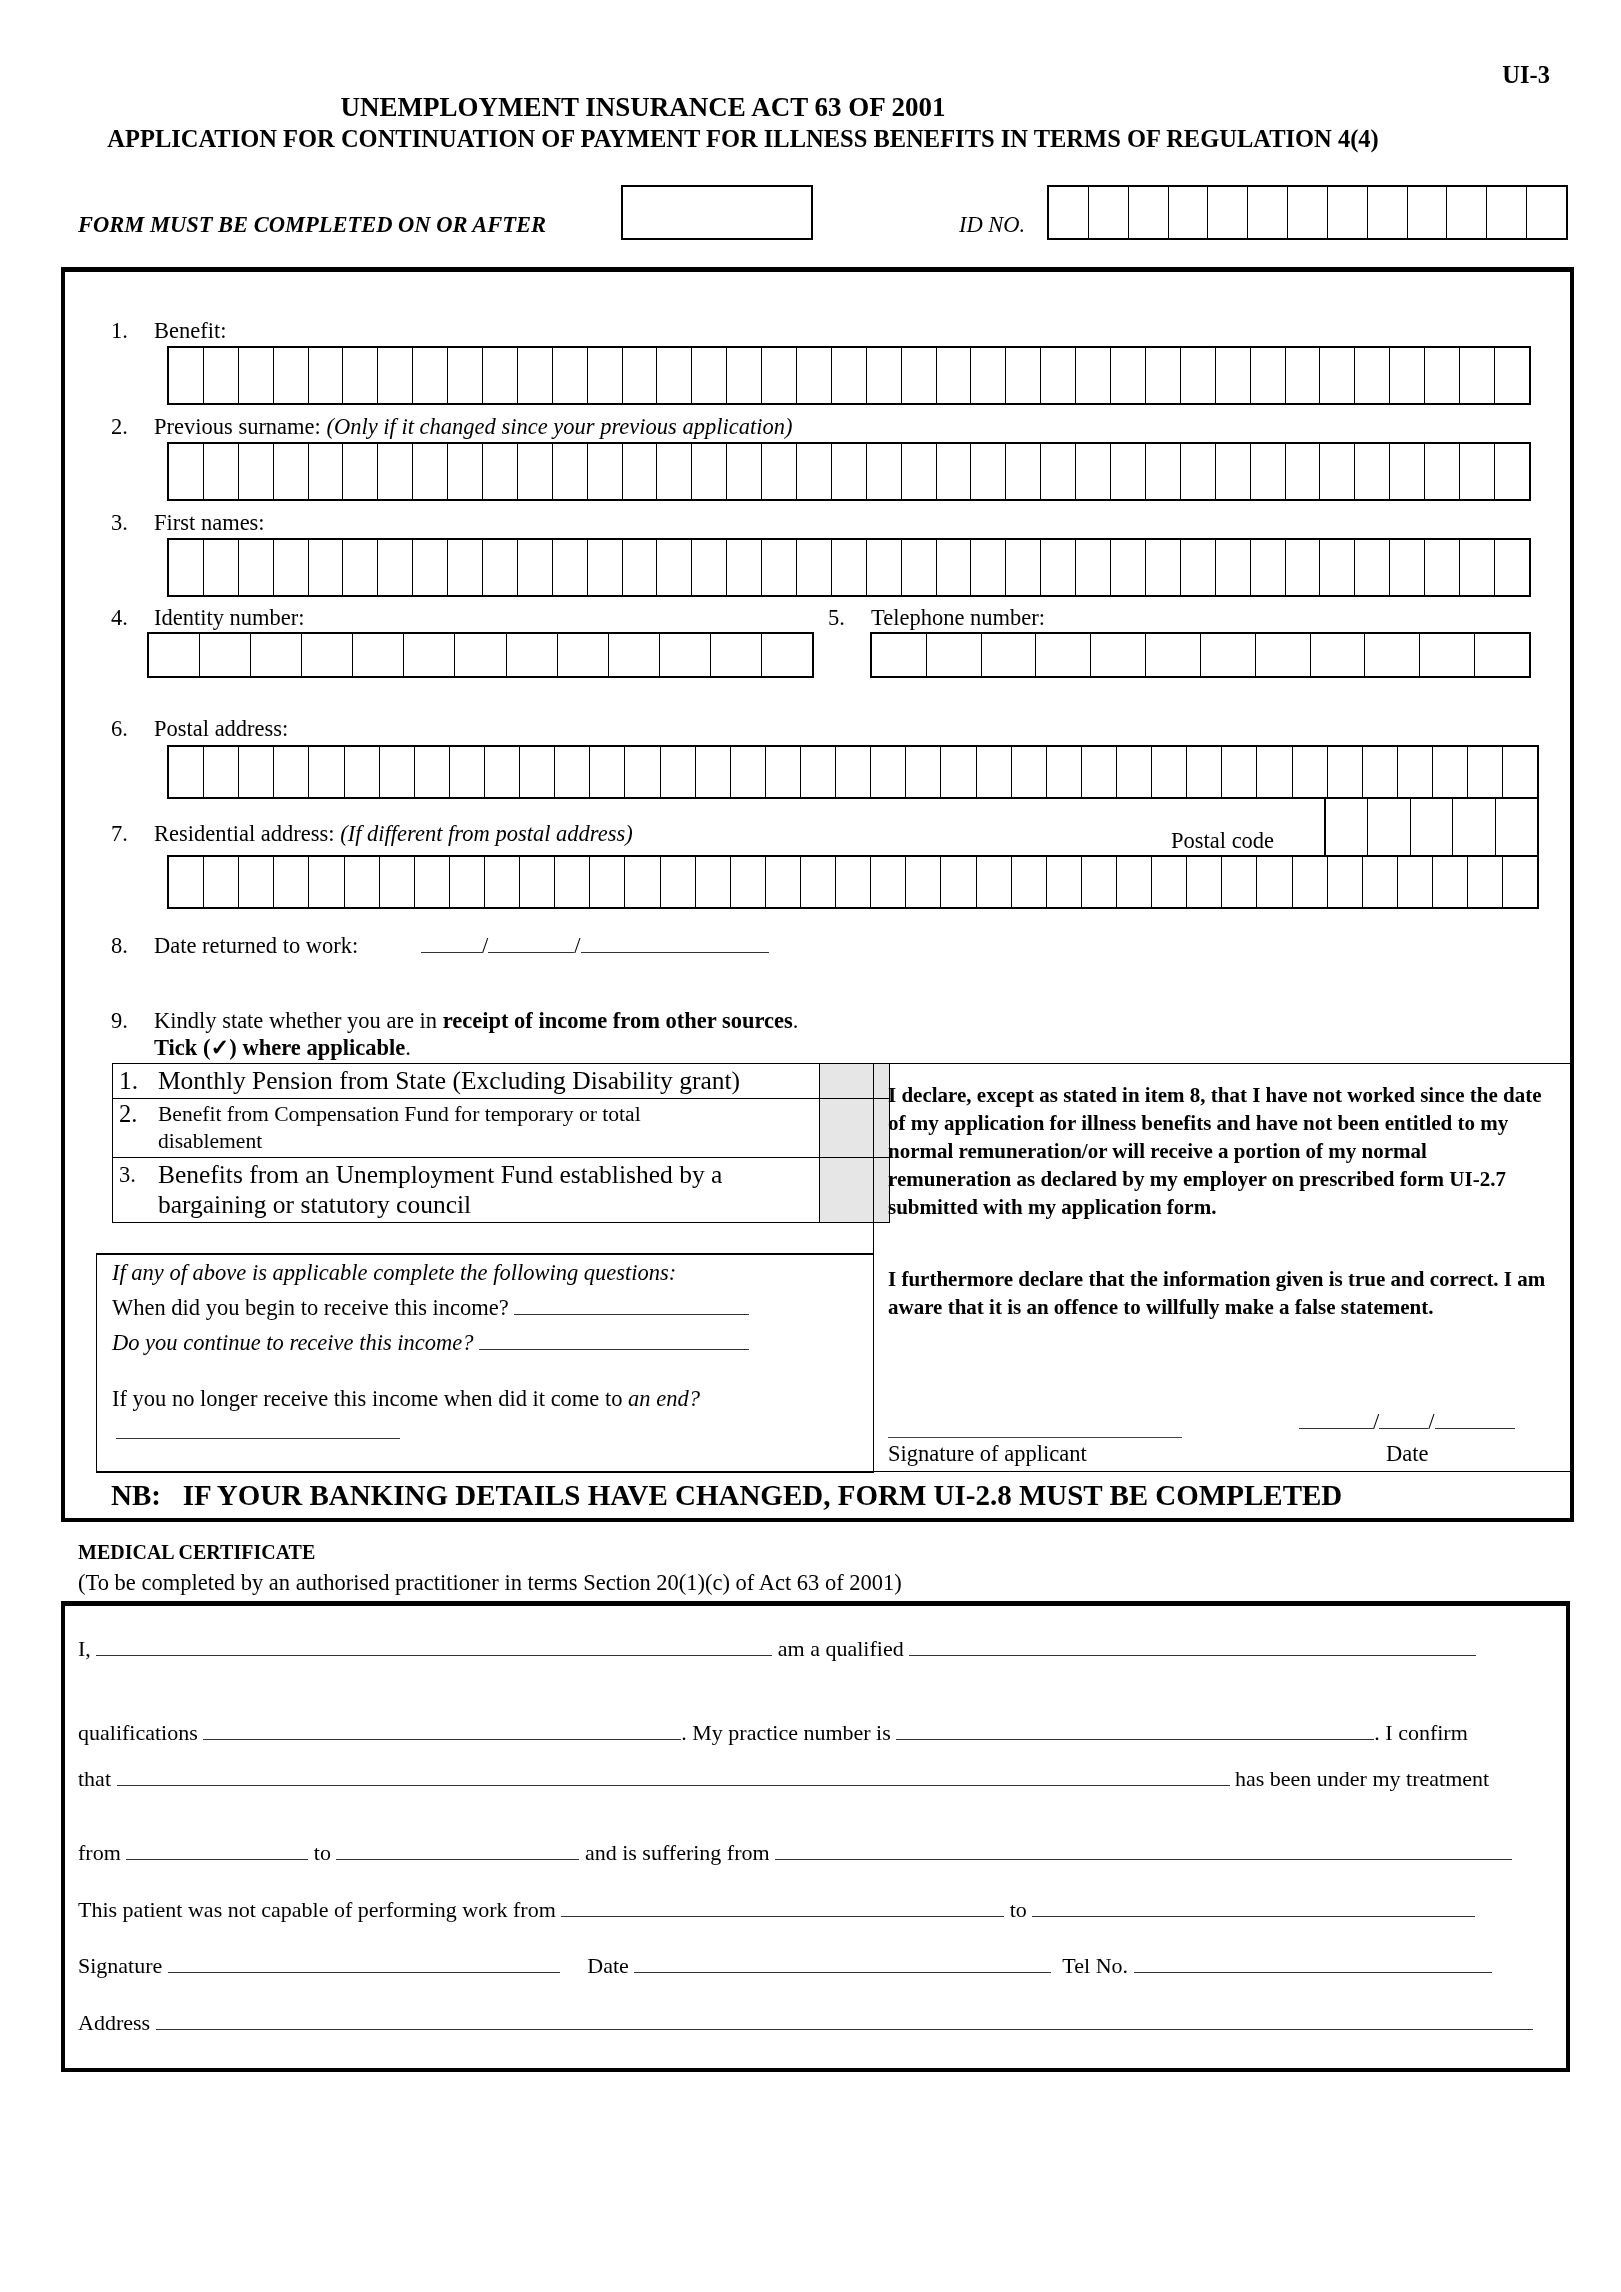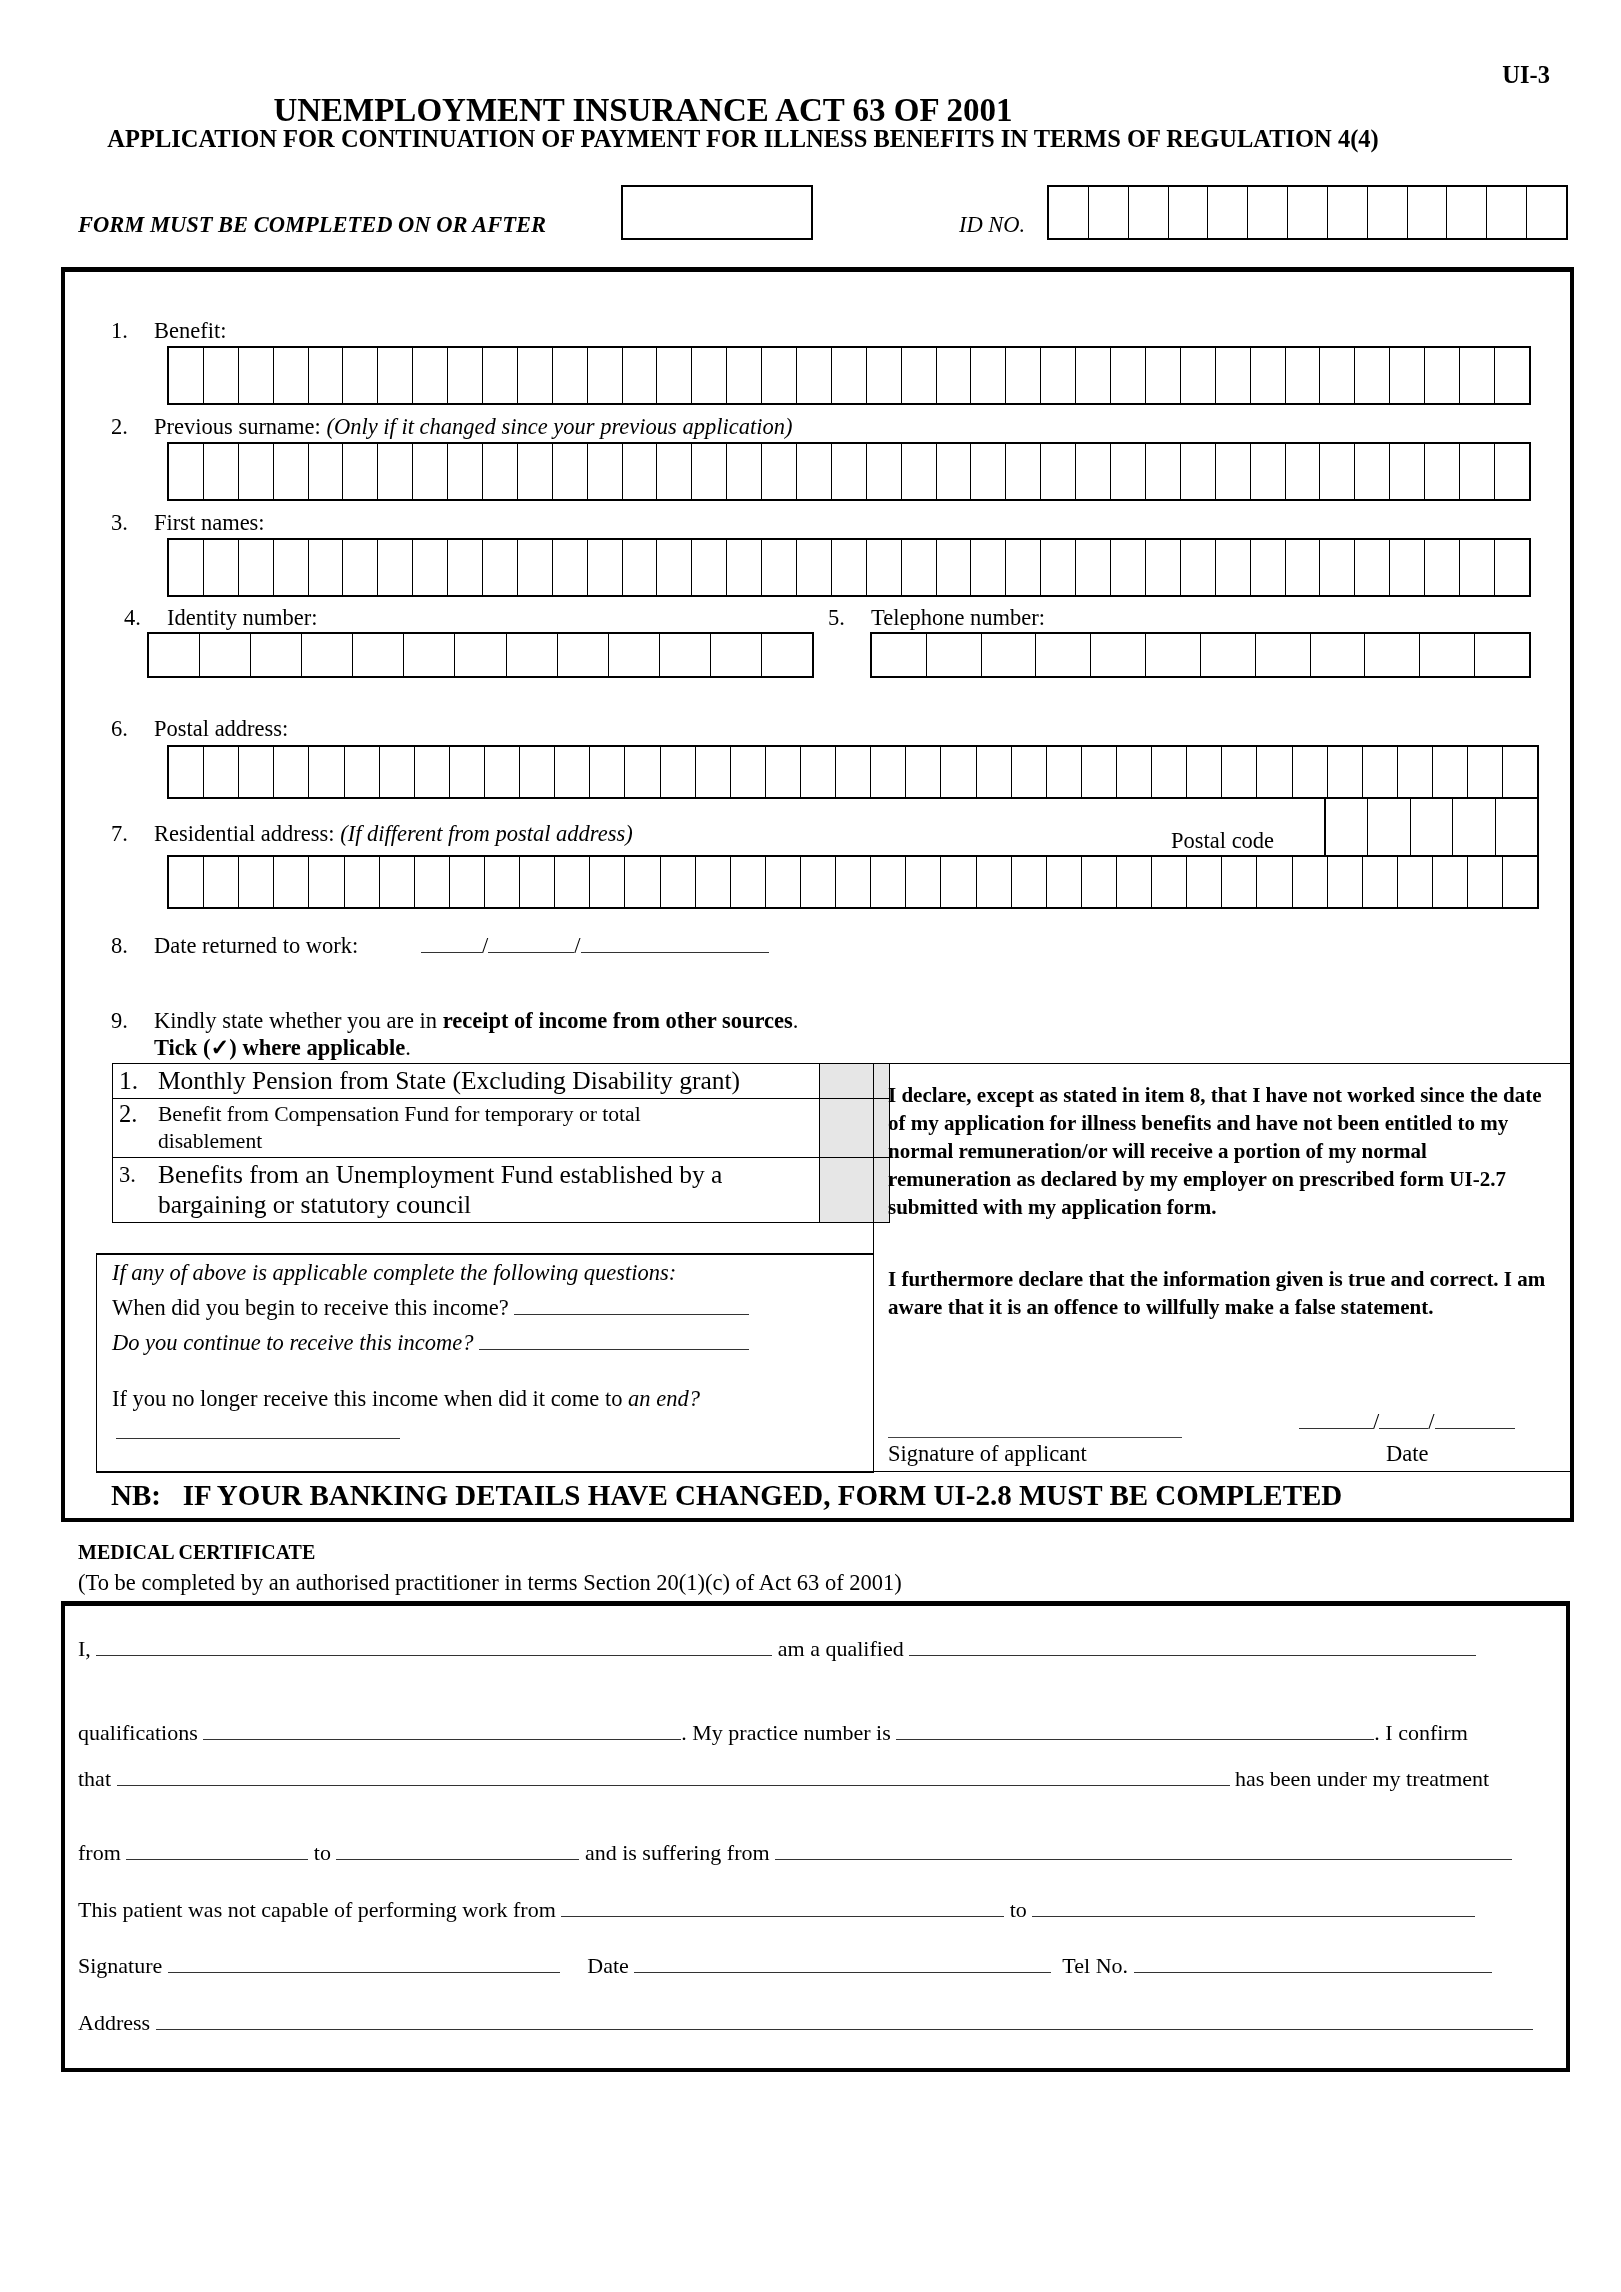--- a/index.html
+++ b/index.html
@@ -18,21 +18,21 @@
   table.inc{border-collapse:collapse;}
   .inc td{border:1.5px solid #000;font-size:22.5px;vertical-align:top;padding:2px 5.9px;}
   .inc td.tick{background:#e6e6e6;width:57px;}
   .decl{font-weight:bold;font-size:21px;line-height:28px;}
   .medrow{position:absolute;left:78px;font-size:22px;white-space:nowrap;}
 </style>
 </head>
 <body>
 
 <div class="abs b" style="right:71px;top:61px;font-size:24.5px;">UI-3</div>
-<div class="abs b" style="left:0;width:1286px;text-align:center;top:92px;font-size:33px;">UNEMPLOYMENT INSURANCE ACT 63 OF 2001</div>
+<div class="abs b" style="left:0;width:1286px;text-align:center;top:92px;font-size:27px;">UNEMPLOYMENT INSURANCE ACT 63 OF 2001</div>
 <div class="abs b" style="left:0;width:1406px;text-align:center;top:125px;font-size:24.5px;margin-left:40px;">APPLICATION FOR CONTINUATION OF PAYMENT FOR ILLNESS BENEFITS IN TERMS OF REGULATION 4(4)</div>
 
 <div class="abs b i" style="left:78px;top:212px;font-size:22.5px;">FORM MUST BE COMPLETED ON OR AFTER</div>
 <div class="abs" style="left:621px;top:185px;width:192px;height:55px;border:2px solid #000;box-sizing:border-box;"></div>
 <div class="abs i" style="left:959px;top:212px;font-size:22.5px;">ID NO.</div>
 <div class="boxrow" style="left:1047px;top:185px;width:521px;height:55px;">
     <div class="cell"></div>
     <div class="cell"></div>
     <div class="cell"></div>
     <div class="cell"></div>
@@ -171,21 +171,21 @@
     <div class="cell"></div>
     <div class="cell"></div>
     <div class="cell"></div>
     <div class="cell"></div>
     <div class="cell"></div>
     <div class="cell"></div>
     <div class="cell"></div>
     <div class="cell"></div>
   </div>
 
-<div class="lbl" style="left:124px;top:605px;"><span class="num">4.</span><span>Identity number:</span></div>
+<div class="lbl" style="left:111px;top:605px;"><span class="num">4.</span><span>Identity number:</span></div>
 <div class="boxrow" style="left:147px;top:632px;width:667px;height:46px;">
     <div class="cell"></div>
     <div class="cell"></div>
     <div class="cell"></div>
     <div class="cell"></div>
     <div class="cell"></div>
     <div class="cell"></div>
     <div class="cell"></div>
     <div class="cell"></div>
     <div class="cell"></div>

